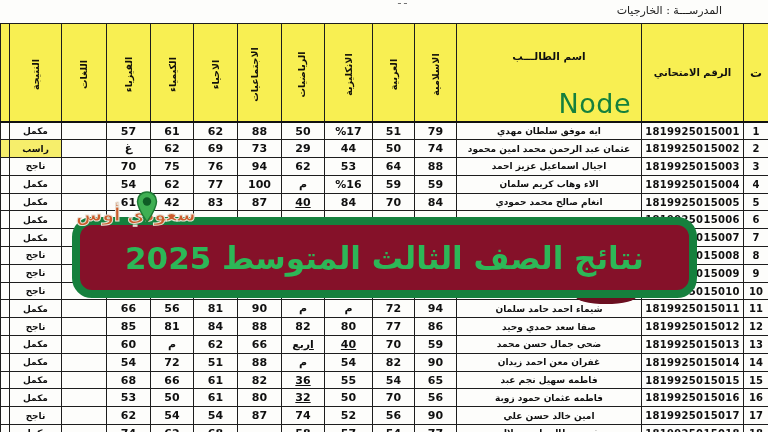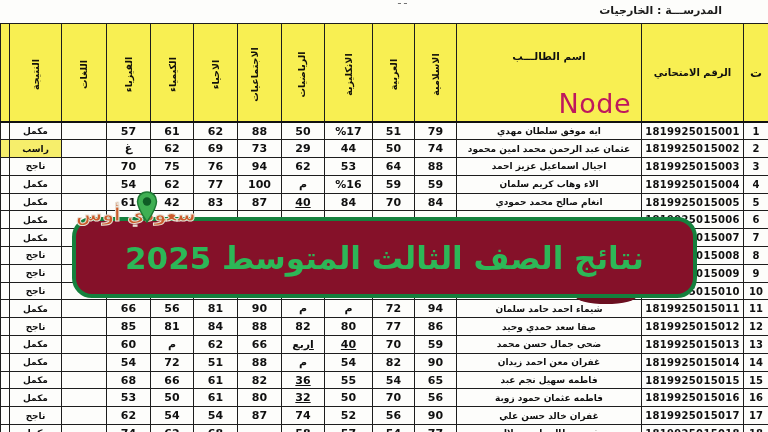--- a/index.html
+++ b/index.html
@@ -1,48 +1,48 @@
 <!DOCTYPE html>
 <html lang="ar"><head>
 <meta charset="utf-8">
 <style>
   html,body{margin:0;padding:0;background:#e8e8e8;}
   .stage{position:relative;width:768px;height:432px;background:#fdfdfb;overflow:hidden;
          font-family:"DejaVu Sans",sans-serif;direction:rtl;}
-  .school{position:absolute;top:4px;right:46px;font-size:11px;font-weight:bold;color:#1b1b1b;
+  .school{position:absolute;top:4px;right:46px;font-size:11px;font-weight:normal;color:#1b1b1b;
           letter-spacing:.2px;}
   .frag{position:absolute;top:-5px;left:398px;font-size:10px;color:#666;direction:ltr;}
   table.res{position:absolute;top:23px;left:0;width:768px;border-collapse:collapse;
             table-layout:fixed;direction:rtl;}
   table.res th,table.res td{border:1px solid #1d1d1d;padding:0;overflow:hidden;
             text-align:center;vertical-align:middle;color:#101010;}
   table.res thead th{background:#f8ef52;height:97px;border-bottom:2px solid #111;}
   table.res tbody tr{height:17.8px;}
   .vlab{display:inline-block;transform:rotate(-90deg);white-space:nowrap;
         font-size:9.5px;font-weight:bold;color:#14120a;}
   .h-no{font-size:12px;font-weight:bold;}
   .h-exam{font-size:10px;font-weight:bold;}
   .namehead{position:relative;height:100%;display:flex;flex-direction:column;
         align-items:center;justify-content:flex-start;}
   .namehead .lbl{font-size:10.5px;font-weight:bold;margin-top:26px;}
   .namehead .node{position:absolute;bottom:2px;right:10px;direction:ltr;
-        font-size:27px;color:#be185d;font-weight:500;letter-spacing:.5px;}
+        font-size:27px;color:#15803d;font-weight:500;letter-spacing:.5px;}
   td.c-no{font-size:10px;font-weight:bold;}
   td.c-exam_no{font-size:10px;font-weight:bold;letter-spacing:.3px;}
   td.c-name{font-size:9px;font-weight:bold;text-align:right;padding-right:5px;color:#18140c;margin-left:20px;}
   td.c-islamic,td.c-arabic,td.c-english,td.c-math,td.c-social,td.c-biology,
   td.c-chemistry,td.c-physics{font-size:11px;font-weight:bold;}
   td.c-result{font-size:9px;font-weight:bold;}
   td.u{text-decoration:underline;}
   td.hl{background:#f6ee6b;}
   td.fail{color:#bf5b28;}
   .banner-shadow{position:absolute;left:575px;top:288px;width:62px;height:16px;
         background:#6b0f20;border-radius:50%;z-index:2;}
   .banner{position:absolute;left:72px;top:217px;width:625px;height:81px;z-index:3;
-        box-sizing:border-box;background:#851129;border:4px solid #15803d;border-radius:20px;
+        box-sizing:border-box;background:#851129;border:8px solid #15803d;border-radius:20px;
         display:flex;align-items:center;justify-content:center;}
   .banner .txt{font-size:31px;font-weight:bold;color:#2db757;white-space:nowrap;}
   .watermark{position:absolute;left:76px;top:203px;z-index:4;font-size:19px;font-weight:bold;
         color:#cc5c2c;-webkit-text-stroke:1px #e8e2d6;direction:rtl;white-space:nowrap;}
   .pin{position:absolute;left:136px;top:191px;z-index:5;width:22px;height:32px;}
 </style>
 </head>
 <body>
 
 <div class="stage">
@@ -343,21 +343,21 @@
           <td class="c-biology">61</td>
           <td class="c-chemistry">50</td>
           <td class="c-physics">53</td>
           <td class="c-languages"></td>
           <td class="c-result">مكمل</td>
           <td class="c-notes"></td>
         </tr>
         <tr>
           <td class="c-no">17</td>
           <td class="c-exam_no">1819925015017</td>
-          <td class="c-name">غفران خالد حسن علي</td>
+          <td class="c-name">امين خالد حسن علي</td>
           <td class="c-islamic">90</td>
           <td class="c-arabic">56</td>
           <td class="c-english">52</td>
           <td class="c-math">74</td>
           <td class="c-social">87</td>
           <td class="c-biology">54</td>
           <td class="c-chemistry">54</td>
           <td class="c-physics">62</td>
           <td class="c-languages"></td>
           <td class="c-result">ناجح</td>

